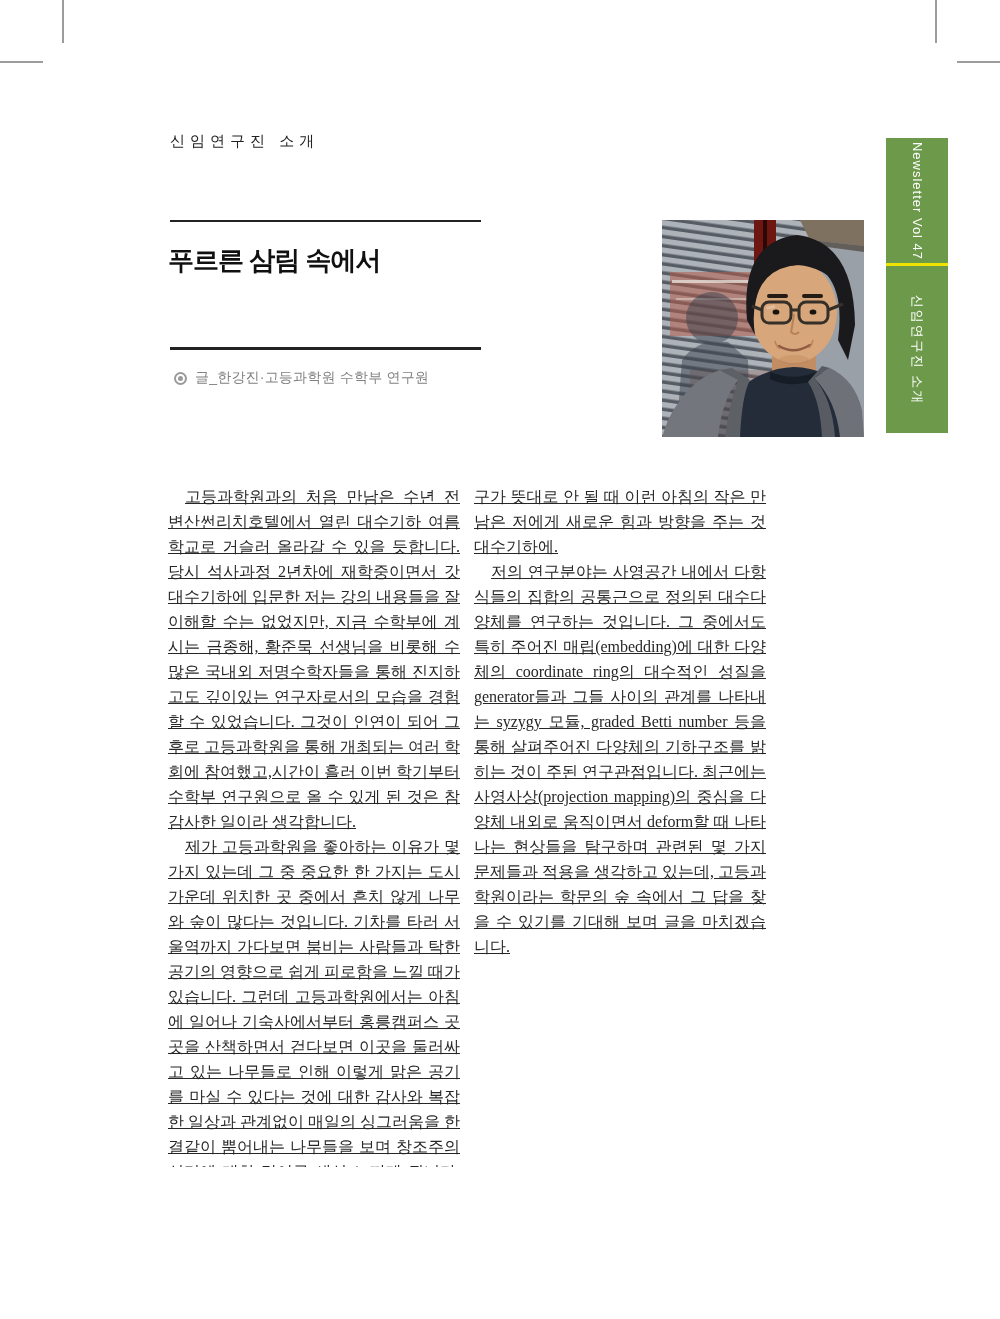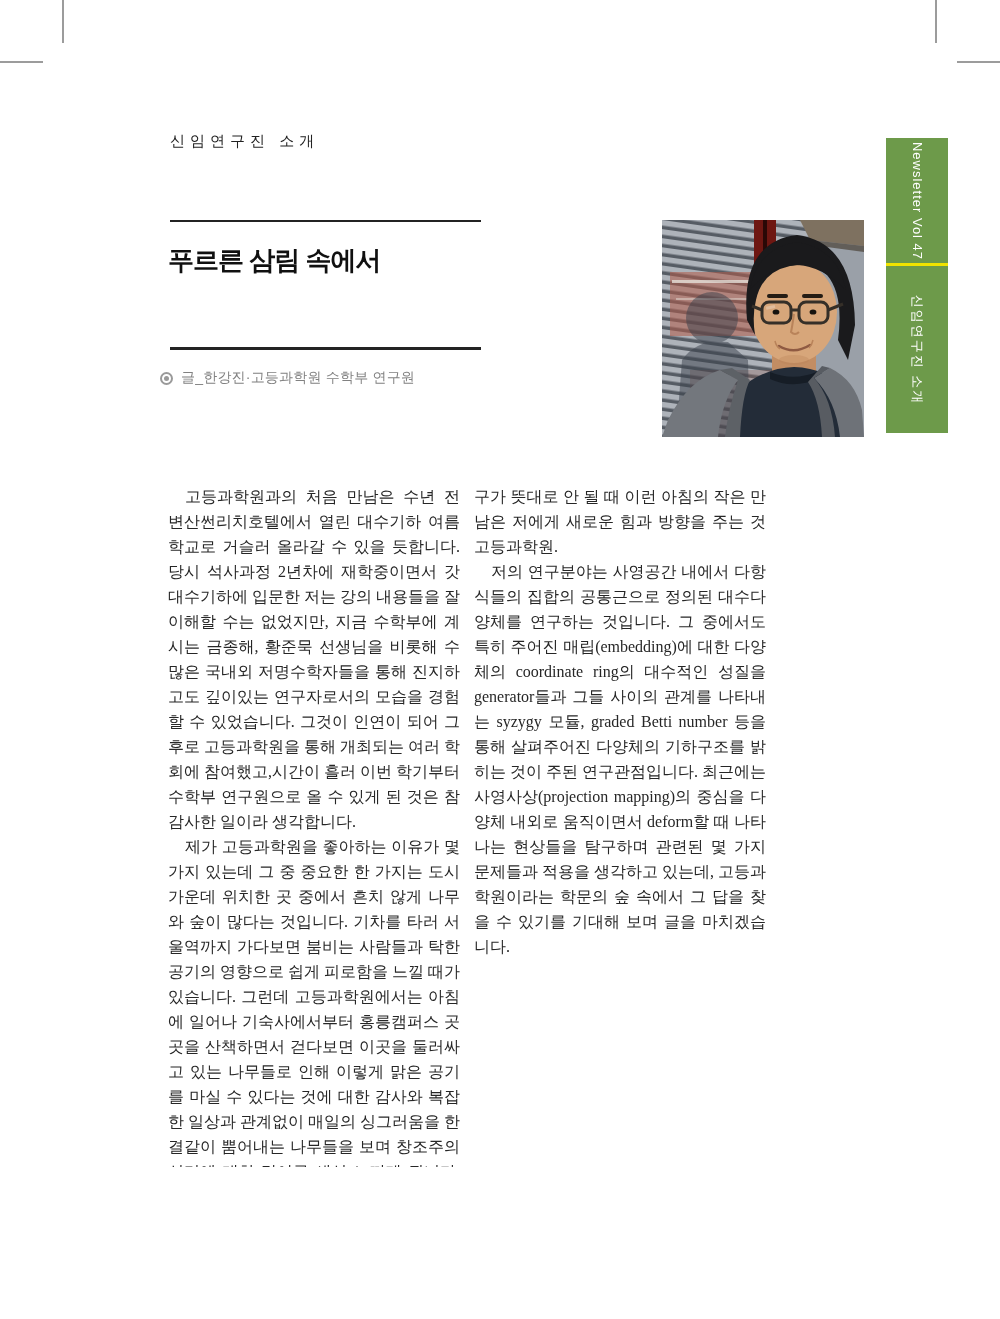--- a/index.html
+++ b/index.html
@@ -30,21 +30,21 @@
   .rule-top { left: 170px; top: 220px; width: 311px; height: 2px; }
   .rule-bottom { left: 170px; top: 347px; width: 311px; height: 3px; }
 
   .article-title {
     position: absolute; left: 168px; top: 237px;
     font-size: 26px; line-height: 47px; font-weight: 800;
     color: #101010; letter-spacing: -1px;
   }
 
   .byline {
-    position: absolute; left: 160px; top: 369px;
+    position: absolute; left: 174px; top: 369px;
     display: flex; align-items: center; gap: 8px;
   }
   .ring-icon {
     width: 13px; height: 13px; border-radius: 50%;
     border: 2px solid #9a9a9a; position: relative; flex: 0 0 auto;
   }
   .ring-icon::after {
     content: ""; position: absolute; left: 2px; top: 2px;
     width: 5px; height: 5px; border-radius: 50%; background: #9a9a9a;
   }
@@ -78,21 +78,21 @@
 
   
   .body-columns {
     position: absolute; left: 168px; top: 484px;
     width: 598px; display: flex; gap: 14px;
     font-family: "Liberation Serif", serif;
     font-size: 16px; line-height: 25px; color: #262626;
     text-align: justify;
   }
   .col { width: 292px; }
-  .col p { margin: 0; }
+  .col p { margin: 0; text-decoration: underline; }
   .col p.indent { text-indent: 17px; }
 
   
   .page-number {
     position: absolute; left: 830px; top: 1192px;
     font-size: 14px; font-weight: 700; color: #1a1a1a;
   }
 </style>
 </head>
 <body>
@@ -189,20 +189,20 @@
       <span class="vtext korean">신임연구진 소개</span>
     </div>
   </div>
 
   <div class="body-columns">
     <div class="col">
       <p class="indent">고등과학원과의 처음 만남은 수년 전 변산썬리치호텔에서 열린 대수기하 여름학교로 거슬러 올라갈 수 있을 듯합니다. 당시 석사과정 2년차에 재학중이면서 갓 대수기하에 입문한 저는 강의 내용들을 잘 이해할 수는 없었지만, 지금 수학부에 계시는 금종해, 황준묵 선생님을 비롯해 수많은 국내외 저명수학자들을 통해 진지하고도 깊이있는 연구자로서의 모습을 경험할 수 있었습니다. 그것이 인연이 되어 그 후로 고등과학원을 통해 개최되는 여러 학회에 참여했고,시간이 흘러 이번 학기부터 수학부 연구원으로 올 수 있게 된 것은 참 감사한 일이라 생각합니다.</p>
       <p class="indent">제가 고등과학원을 좋아하는 이유가 몇 가지 있는데 그 중 중요한 한 가지는 도시 가운데 위치한 곳 중에서 흔치 않게 나무와 숲이 많다는 것입니다. 기차를 타러 서울역까지 가다보면 붐비는 사람들과 탁한 공기의 영향으로 쉽게 피로함을 느낄 때가 있습니다. 그런데 고등과학원에서는 아침에 일어나 기숙사에서부터 홍릉캠퍼스 곳곳을 산책하면서 걷다보면 이곳을 둘러싸고 있는 나무들로 인해 이렇게 맑은 공기를 마실 수 있다는 것에 대한 감사와 복잡한 일상과 관계없이 매일의 싱그러움을 한결같이 뿜어내는 나무들을 보며 창조주의 섭리에 대한 경이를 새삼 느끼게 됩니다. 특히 연</p>
     </div>
     <div class="col">
-      <p>구가 뜻대로 안 될 때 이런 아침의 작은 만남은 저에게 새로운 힘과 방향을 주는 것 고등과학원.</p>
+      <p>구가 뜻대로 안 될 때 이런 아침의 작은 만남은 저에게 새로운 힘과 방향을 주는 것 대수기하에.</p>
       <p class="indent">저의 연구분야는 사영공간 내에서 다항식들의 집합의 공통근으로 정의된 대수다양체를 연구하는 것입니다. 그 중에서도 특히 주어진 매립(embedding)에 대한 다양체의 coordinate ring의 대수적인 성질을 generator들과 그들 사이의 관계를 나타내는 syzygy 모듈, graded Betti number 등을 통해 살펴주어진 다양체의 기하구조를 밝히는 것이 주된 연구관점입니다. 최근에는 사영사상(projection mapping)의 중심을 다양체 내외로 움직이면서 deform할 때 나타나는 현상들을 탐구하며 관련된 몇 가지 문제들과 적용을 생각하고 있는데, 고등과학원이라는 학문의 숲 속에서 그 답을 찾을 수 있기를 기대해 보며 글을 마치겠습니다.</p>
     </div>
   </div>
 
   <div class="page-number">53</div>
 
 </div>
 
 </body></html>

